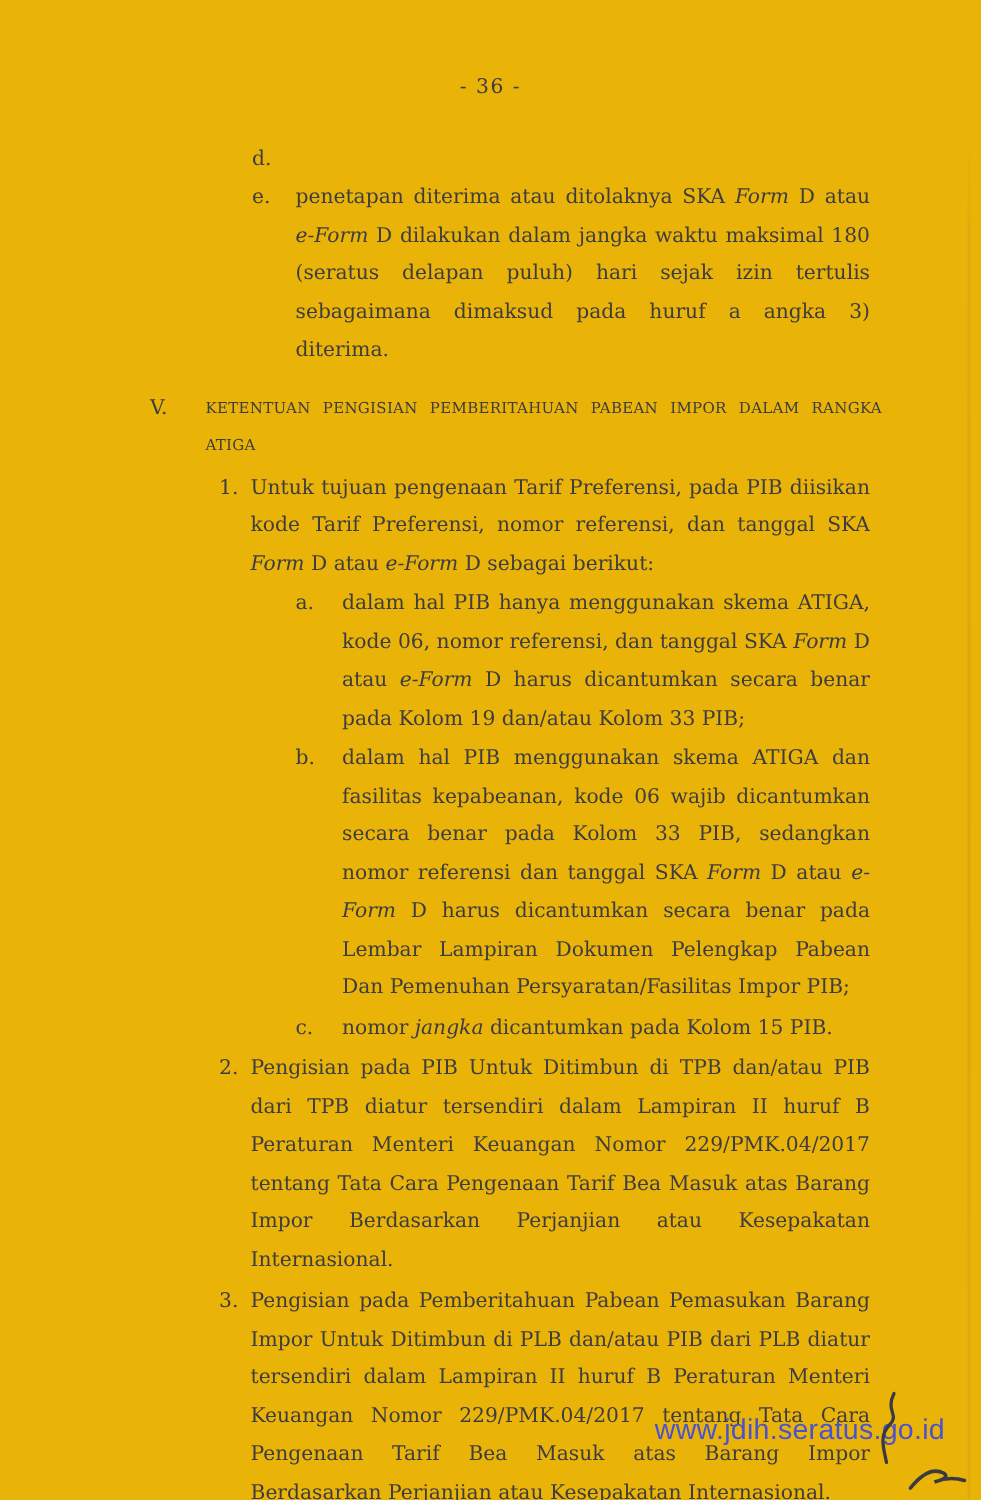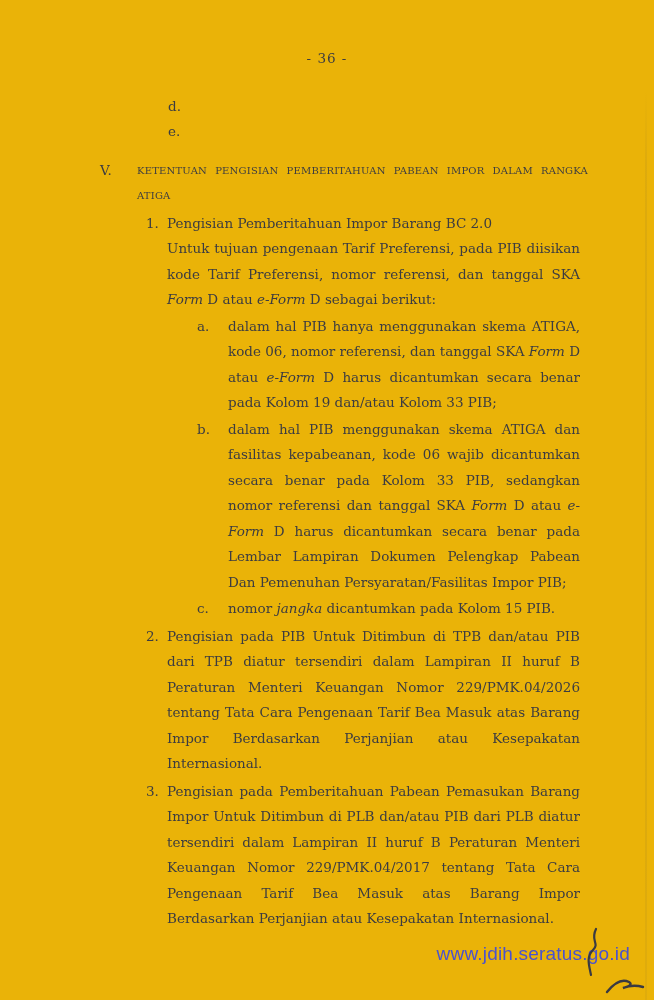--- a/index.html
+++ b/index.html
@@ -86,52 +86,52 @@
 
   <div class="page-number">- 36 -</div>
 
   <div class="content">
 
     <div class="row lv-de">
       <span class="marker">d.</span>
     </div>
     <div class="row lv-de">
       <span class="marker">e.</span>
+      <div class="body">penetapan diterima atau ditolaknya SKA <i>Form</i> D atau <i>e-Form</i> D dilakukan dalam jangka waktu maksimal 180 (seratus delapan puluh) hari sejak izin tertulis sebagaimana dimaksud pada huruf a angka 3) diterima.</div>
     </div>
 
     <div class="row sec-head">
       <span class="marker">V.</span>
       <div class="body">KETENTUAN PENGISIAN PEMBERITAHUAN PABEAN IMPOR DALAM RANGKA ATIGA</div>
     </div>
 
     <div class="row lv-num">
       <span class="marker">1.</span>
       <div class="body">
-        <div>Pengisian Pemberitahuan Impor Barang BC 2.0</div>
         <div class="intro">Untuk tujuan pengenaan Tarif Preferensi, pada PIB diisikan kode Tarif Preferensi, nomor referensi, dan tanggal SKA <i>Form</i> D atau <i>e-Form</i> D sebagai berikut:</div>
         <div class="alpha-wrap">
           <div class="row lv-alpha">
             <span class="marker">a.</span>
             <div class="body">dalam hal PIB hanya menggunakan skema ATIGA, kode 06, nomor referensi, dan tanggal SKA <i>Form</i> D atau <i>e-Form</i> D harus dicantumkan secara benar pada Kolom 19 dan/atau Kolom 33 PIB;</div>
           </div>
           <div class="row lv-alpha">
             <span class="marker">b.</span>
             <div class="body">dalam hal PIB menggunakan skema ATIGA dan fasilitas kepabeanan, kode 06 wajib dicantumkan secara benar pada Kolom 33 PIB, sedangkan nomor referensi dan tanggal SKA <i>Form</i> D atau <i>e-Form</i> D harus dicantumkan secara benar pada Lembar Lampiran Dokumen Pelengkap Pabean Dan Pemenuhan Persyaratan/Fasilitas Impor PIB;</div>
           </div>
           <div class="row lv-alpha">
             <span class="marker">c.</span>
             <div class="body">nomor <i>jangka</i> dicantumkan pada Kolom 15 PIB.</div>
           </div>
         </div>
       </div>
     </div>
 
     <div class="row lv-num">
       <span class="marker">2.</span>
-      <div class="body">Pengisian pada PIB Untuk Ditimbun di TPB dan/atau PIB dari TPB diatur tersendiri dalam Lampiran II huruf B Peraturan Menteri Keuangan Nomor 229/PMK.04/2026 tentang Tata Cara Pengenaan Tarif Bea Masuk atas Barang Impor Berdasarkan Perjanjian atau Kesepakatan Internasional.</div>
+      <div class="body">Pengisian pada PIB Untuk Ditimbun di TPB dan/atau PIB dari TPB diatur tersendiri dalam Lampiran II huruf B Peraturan Menteri Keuangan Nomor 229/PMK.04/2017 tentang Tata Cara Pengenaan Tarif Bea Masuk atas Barang Impor Berdasarkan Perjanjian atau Kesepakatan Internasional.</div>
     </div>
 
     <div class="row lv-num">
       <span class="marker">3.</span>
       <div class="body">Pengisian pada Pemberitahuan Pabean Pemasukan Barang Impor Untuk Ditimbun di PLB dan/atau PIB dari PLB diatur tersendiri dalam Lampiran II huruf B Peraturan Menteri Keuangan Nomor 229/PMK.04/2017 tentang Tata Cara Pengenaan Tarif Bea Masuk atas Barang Impor Berdasarkan Perjanjian atau Kesepakatan Internasional.</div>
     </div>
 
   </div>
 
   <a href="#" class="watermark" style="color: rgb(74, 82, 207);">www.jdih.seratus.go.id</a>

